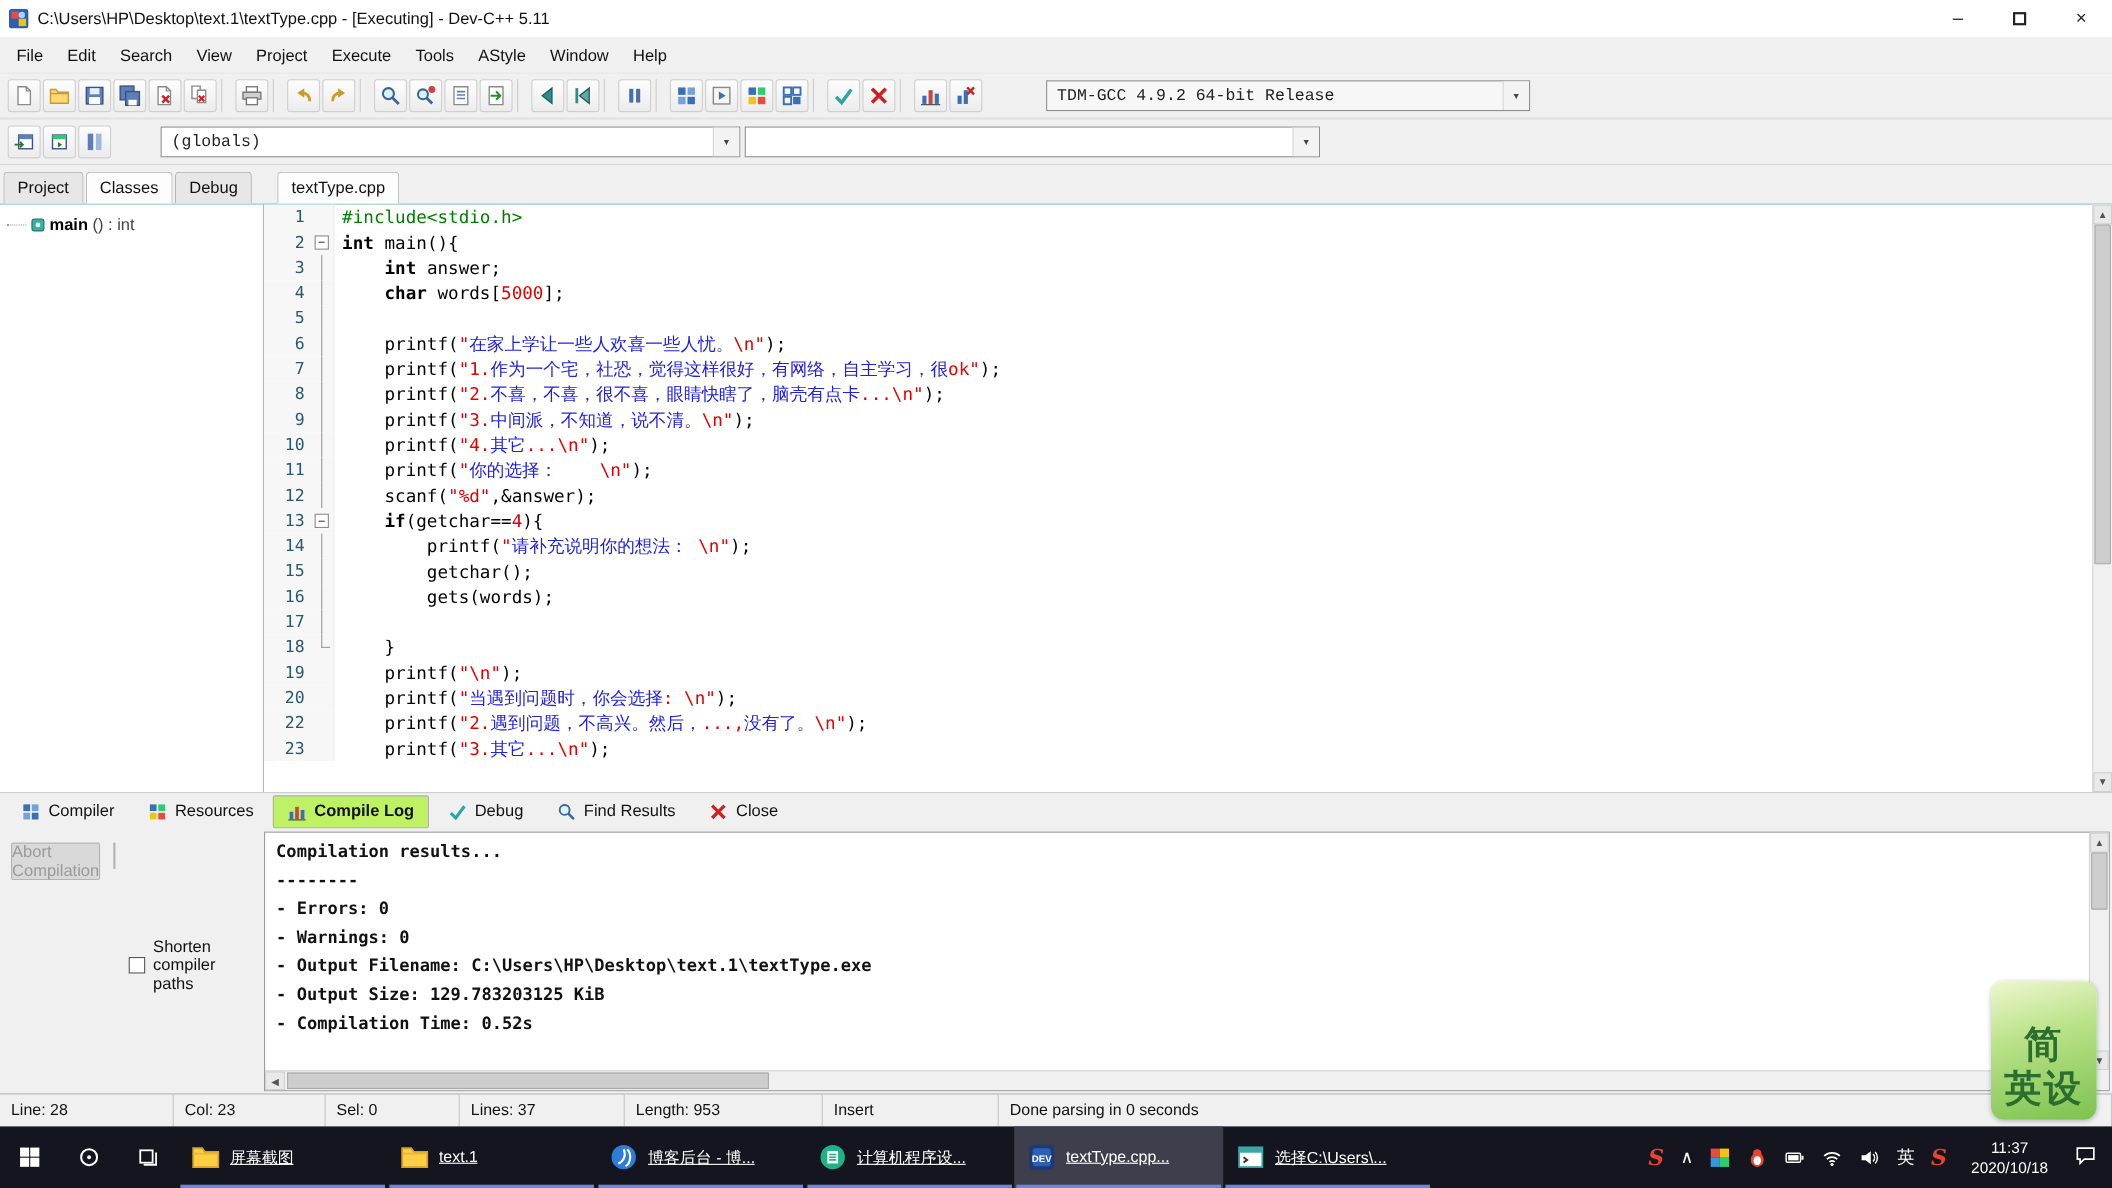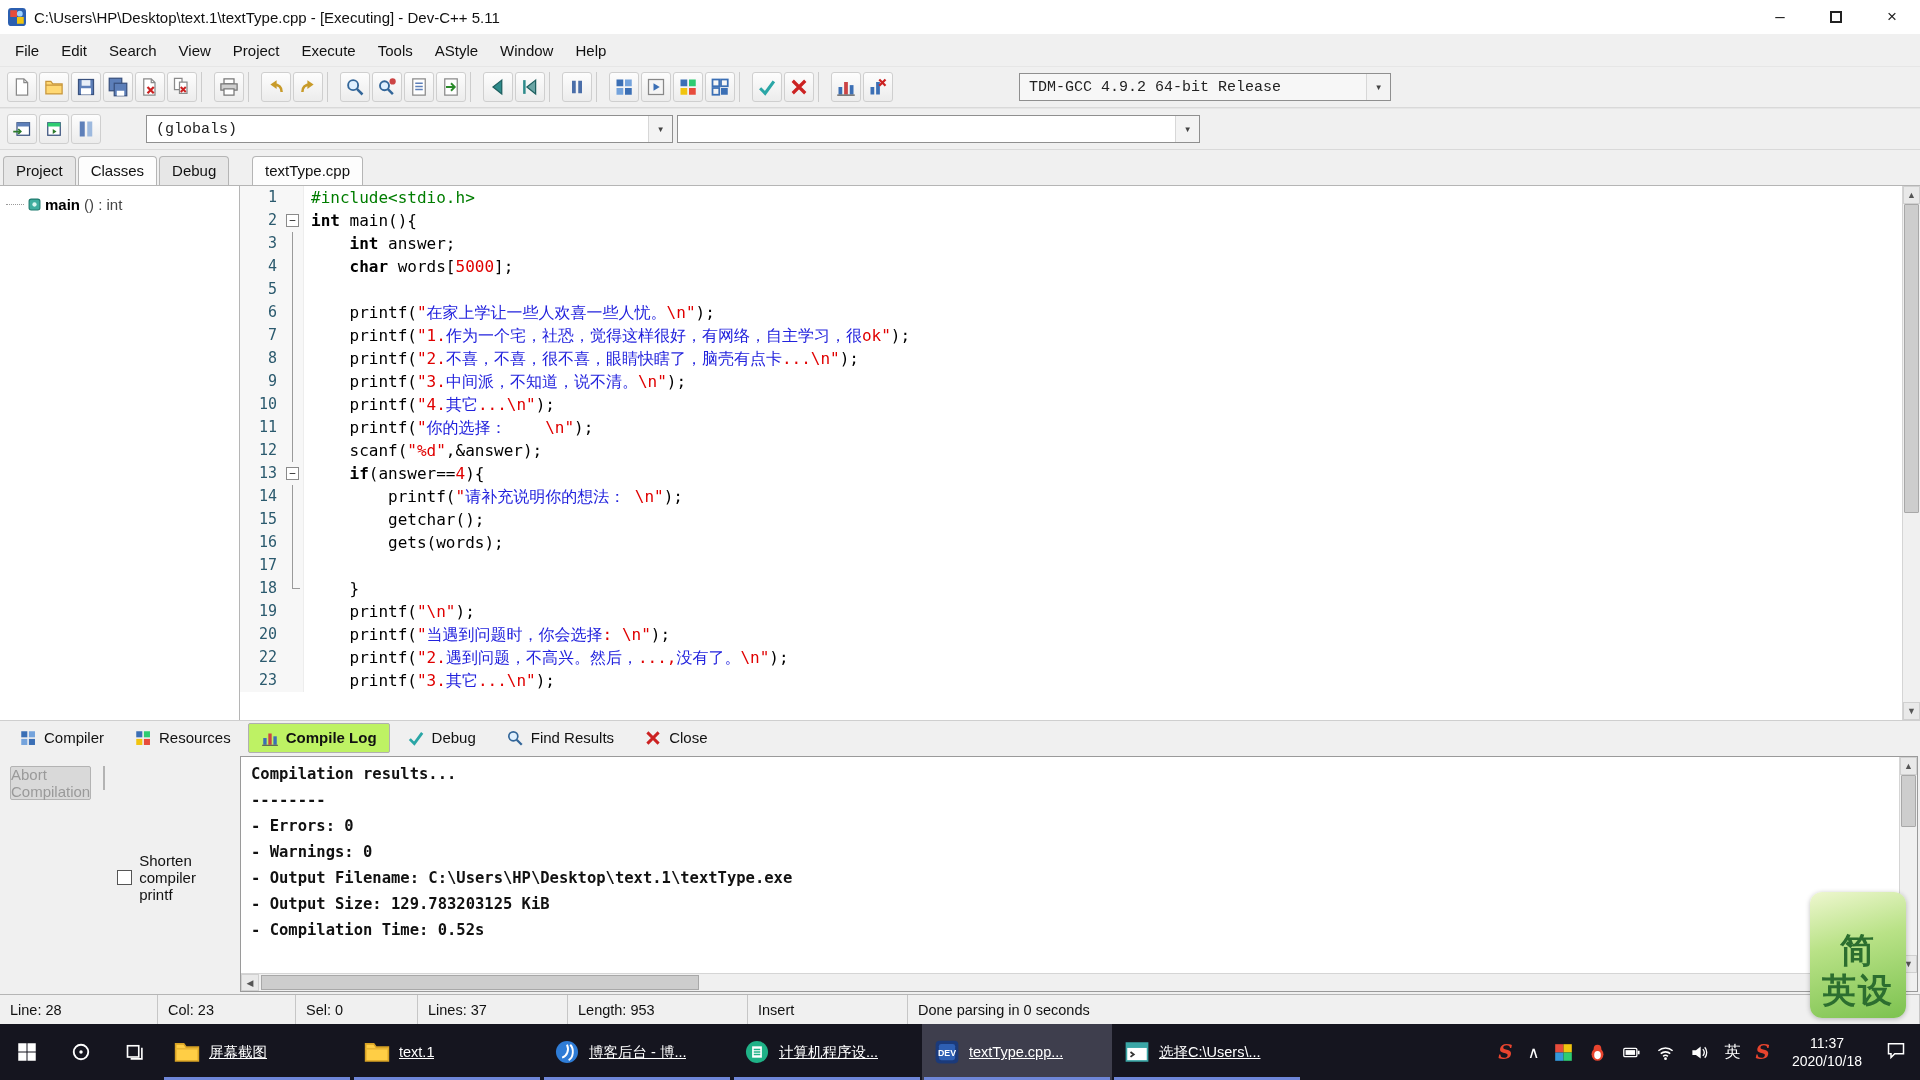--- a/index.html
+++ b/index.html
@@ -20,21 +20,21 @@
   .menu-item{padding:5px 11px;}
 
   
   .toolbar1,.toolbar2{height:42px;display:flex;align-items:center;background:#f0f0f0;border-top:1px solid #e6e6e6;border-bottom:1px solid #d9d9d9;flex:none;padding:0 6px;}
   .tbbtns{display:flex;align-items:center;}
   .tbtn{width:30px;height:30px;display:flex;align-items:center;justify-content:center;border:1px solid #cfcfcf;background:linear-gradient(#fdfdfd,#ececec);border-radius:3px;margin:0 1px;}
   .tbtn .tbico svg{width:20px;height:20px;display:block;}
   .tbsep{width:9px;height:30px;margin:0 3px;border-left:1px solid #cccccc;}
   .combo{height:28px;border:1px solid #8f8f8f;background:#fff;display:flex;align-items:center;font-size:15px;font-family:"Liberation Mono",monospace;padding-left:9px;color:#222;}
   .combo .arrow{margin-left:auto;width:24px;height:100%;display:flex;align-items:center;justify-content:center;color:#444;font-size:12px;border-left:1px solid #d7d7d7;background:#f3f3f3;}
-  .combo.compiler{width:372px;margin-left:auto;margin-right:523px;background:#f7f7f7;}
+  .combo.compiler{width:440px;margin-left:auto;margin-right:523px;background:#f7f7f7;}
   .combo.globals{width:527px;margin-left:44px;}
   .combo.members{width:523px;margin-left:4px;}
 
   
   .tabsrow{height:36px;display:flex;align-items:flex-end;background:#f0f0f0;border-bottom:1px solid #b5b5b5;flex:none;}
   .side-tabs{width:240px;display:flex;padding-left:3px;flex:none;}
   .tab{padding:5px 12px 6px;font-size:15px;border:1px solid #b5b5b5;border-bottom:none;background:#e7e7e7;margin-right:2px;border-radius:4px 4px 0 0;color:#111;white-space:nowrap;}
   .tab.selected{background:#fdfdfd;}
   .editor-tabs{display:flex;padding-left:12px;}
 
@@ -454,21 +454,21 @@
           <div class="cl"><span class="g-num">3</span><span class="g-fold f-line"></span><span class="ct"><span class="tok-pl">    </span><span class="tok-kw">int</span><span class="tok-pl"> answer;</span></span></div>
           <div class="cl"><span class="g-num">4</span><span class="g-fold f-line"></span><span class="ct"><span class="tok-pl">    </span><span class="tok-kw">char</span><span class="tok-pl"> words[</span><span class="tok-nu">5000</span><span class="tok-pl">];</span></span></div>
           <div class="cl"><span class="g-num">5</span><span class="g-fold f-line"></span><span class="ct"></span></div>
           <div class="cl"><span class="g-num">6</span><span class="g-fold f-line"></span><span class="ct"><span class="tok-pl">    printf(</span><span class="tok-st">"</span><span class="tok-cn">在家上学让一些人欢喜一些人忧。</span><span class="tok-st">\n"</span><span class="tok-pl">);</span></span></div>
           <div class="cl"><span class="g-num">7</span><span class="g-fold f-line"></span><span class="ct"><span class="tok-pl">    printf(</span><span class="tok-st">"1.</span><span class="tok-cn">作为一个宅，社恐，觉得这样很好，有网络，自主学习，很</span><span class="tok-st">ok"</span><span class="tok-pl">);</span></span></div>
           <div class="cl"><span class="g-num">8</span><span class="g-fold f-line"></span><span class="ct"><span class="tok-pl">    printf(</span><span class="tok-st">"2.</span><span class="tok-cn">不喜，不喜，很不喜，眼睛快瞎了，脑壳有点卡</span><span class="tok-st">...\n"</span><span class="tok-pl">);</span></span></div>
           <div class="cl"><span class="g-num">9</span><span class="g-fold f-line"></span><span class="ct"><span class="tok-pl">    printf(</span><span class="tok-st">"3.</span><span class="tok-cn">中间派，不知道，说不清。</span><span class="tok-st">\n"</span><span class="tok-pl">);</span></span></div>
           <div class="cl"><span class="g-num">10</span><span class="g-fold f-line"></span><span class="ct"><span class="tok-pl">    printf(</span><span class="tok-st">"4.</span><span class="tok-cn">其它</span><span class="tok-st">...\n"</span><span class="tok-pl">);</span></span></div>
           <div class="cl"><span class="g-num">11</span><span class="g-fold f-line"></span><span class="ct"><span class="tok-pl">    printf(</span><span class="tok-st">"</span><span class="tok-cn">你的选择：</span><span class="tok-st">    \n"</span><span class="tok-pl">);</span></span></div>
           <div class="cl"><span class="g-num">12</span><span class="g-fold f-line"></span><span class="ct"><span class="tok-pl">    scanf(</span><span class="tok-st">"%d"</span><span class="tok-pl">,&amp;answer);</span></span></div>
-          <div class="cl"><span class="g-num">13</span><span class="g-fold"><span class="fbox">−</span></span><span class="ct"><span class="tok-pl">    </span><span class="tok-kw">if</span><span class="tok-pl">(answer==</span><span class="tok-nu">4</span><span class="tok-pl">){</span></span></div>
+          <div class="cl"><span class="g-num">13</span><span class="g-fold"><span class="fbox">−</span></span><span class="ct"><span class="tok-pl">    </span><span class="tok-kw">if</span><span class="tok-pl">(getchar==</span><span class="tok-nu">4</span><span class="tok-pl">){</span></span></div>
           <div class="cl"><span class="g-num">14</span><span class="g-fold f-line"></span><span class="ct"><span class="tok-pl">        printf(</span><span class="tok-st">"</span><span class="tok-cn">请补充说明你的想法：</span><span class="tok-st"> \n"</span><span class="tok-pl">);</span></span></div>
           <div class="cl"><span class="g-num">15</span><span class="g-fold f-line"></span><span class="ct"><span class="tok-pl">        getchar();</span></span></div>
           <div class="cl"><span class="g-num">16</span><span class="g-fold f-line"></span><span class="ct"><span class="tok-pl">        gets(words);</span></span></div>
           <div class="cl"><span class="g-num">17</span><span class="g-fold f-line"></span><span class="ct"></span></div>
           <div class="cl"><span class="g-num">18</span><span class="g-fold f-end"></span><span class="ct"><span class="tok-pl">    }</span></span></div>
           <div class="cl"><span class="g-num">19</span><span class="g-fold"></span><span class="ct"><span class="tok-pl">    printf(</span><span class="tok-st">"\n"</span><span class="tok-pl">);</span></span></div>
           <div class="cl"><span class="g-num">20</span><span class="g-fold"></span><span class="ct"><span class="tok-pl">    printf(</span><span class="tok-st">"</span><span class="tok-cn">当遇到问题时，你会选择</span><span class="tok-st">: \n"</span><span class="tok-pl">);</span></span></div>
           <div class="cl"><span class="g-num">22</span><span class="g-fold"></span><span class="ct"><span class="tok-pl">    printf(</span><span class="tok-st">"2.</span><span class="tok-cn">遇到问题，不高兴。然后，</span><span class="tok-st">...,</span><span class="tok-cn">没有了。</span><span class="tok-st">\n"</span><span class="tok-pl">);</span></span></div>
           <div class="cl"><span class="g-num">23</span><span class="g-fold"></span><span class="ct"><span class="tok-pl">    printf(</span><span class="tok-st">"3.</span><span class="tok-cn">其它</span><span class="tok-st">...\n"</span><span class="tok-pl">);</span></span></div>
         </div>
@@ -548,21 +548,21 @@
     </div>
 
   <div class="bottompanel">
     <div class="bpleft">
       <div class="abort-btn">
           <span>Abort Compilation</span>
         </div>
       <div class="progress"></div>
       <div class="shorten">
         <span class="checkbox"></span>
-        <span>Shorten compiler printf</span>
+        <span>Shorten compiler paths</span>
       </div>
     </div>
     <div class="logwrap">
       <div class="log">
           <div class="log-line">Compilation results...</div>
           <div class="log-line">--------</div>
           <div class="log-line">- Errors: 0</div>
           <div class="log-line">- Warnings: 0</div>
           <div class="log-line">- Output Filename: C:\Users\HP\Desktop\text.1\textType.exe</div>
           <div class="log-line">- Output Size: 129.783203125 KiB</div>

